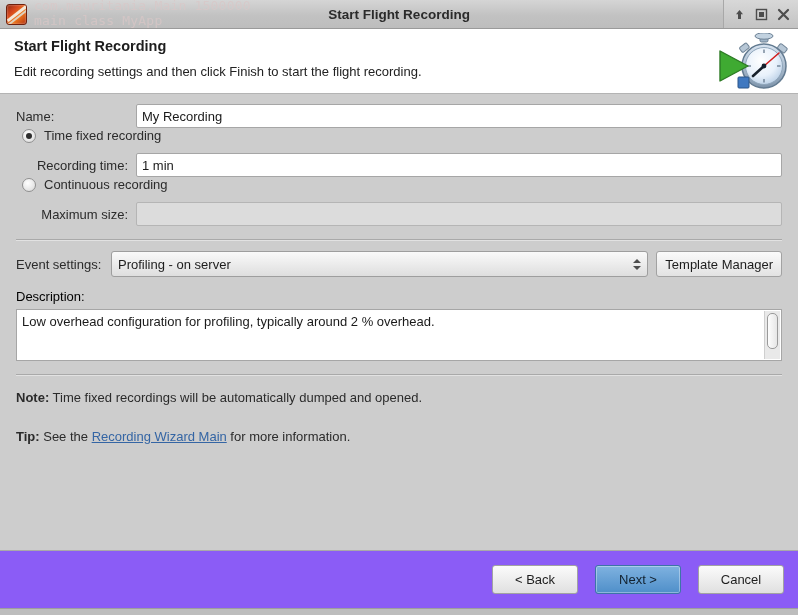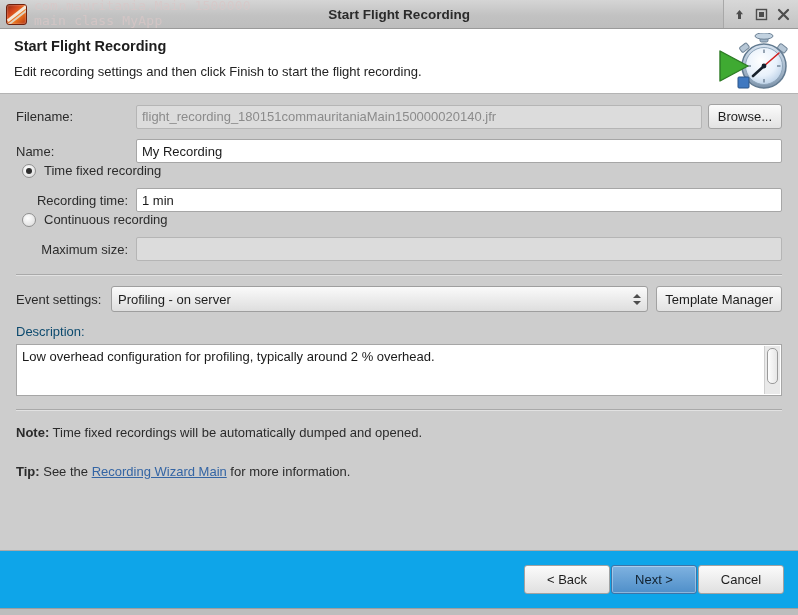--- a/index.html
+++ b/index.html
@@ -194,21 +194,21 @@
 
   .tm-btn {
     margin-left: 8px;
     height: 26px; padding: 0 8px;
     font-size: 13px; color: #1d1d1d;
     border: 1px solid #a2a2a2; border-radius: 3px;
     background: linear-gradient(to bottom,#fbfbfb,#e2e2e2);
     cursor: pointer; white-space: nowrap;
   }
 
-  .desc-label { font-size: 13px; color: #0c4a6e; margin-top: 12px; }
+  .desc-label { font-size: 13px; color: #000000; margin-top: 12px; }
   .desc-box {
     margin-top: 5px;
     height: 52px;
     border: 1px solid #a6a6a6;
     background: #ffffff;
     position: relative;
     box-sizing: border-box;
     padding: 4px 20px 4px 5px;
     font-size: 13px; color: #1a1a1a;
     overflow: hidden;
@@ -232,24 +232,24 @@
     margin-top: 14px;
   }
   .note b, .tip b { font-weight: bold; }
   .tip { margin-top: 24px; }
   .link { color: #3465a4; text-decoration: underline; cursor: pointer; }
 
   
   .btnbar {
     flex: 0 0 58px;
     border-top: 1px solid #a9a9a9;
-    background: #0ea5e9;
+    background: #8b5cf6;
     display: flex; align-items: center; justify-content: flex-end;
     padding-right: 14px;
-    gap: 1px;
+    gap: 17px;
     box-sizing: border-box;
   }
   .dlgbtn {
     min-width: 86px; height: 29px;
     font-size: 13px; color: #1d1d1d;
     border: 1px solid #a2a2a2; border-radius: 3px;
     background: linear-gradient(to bottom,#fbfbfb,#e0e0e0);
     cursor: pointer;
     font-family: "Liberation Sans", sans-serif;
   }
@@ -331,25 +331,20 @@
 
         <path d="M8 18 L36 33 L8 48 Z" fill="#3faa32" stroke="#2c7a24" stroke-width="1.4" stroke-linejoin="round"></path>
 
         <rect x="26" y="44" width="11" height="11" rx="1" fill="#3f78c0" stroke="#2a5488" stroke-width="1"></rect>
       </svg>
     </div>
   </div>
 
   <div class="body">
 
-    <div class="row">
-      <div class="lbl lbl-filename">Filename:</div>
-      <input class="fld disabled grow" type="text" readonly="" value="flight_recording_180151commauritaniaMain150000020140.jfr" style="">
-      <button class="browse-btn">Browse...</button>
-    </div>
 
     <div class="row">
       <div class="lbl lbl-name">Name:</div>
       <input class="fld grow" type="text" value="My Recording" style="">
     </div>
 
     <div class="radio-row">
       <span class="radio on"></span>
       <span class="radio-label">Time fixed recording</span>
     </div>

